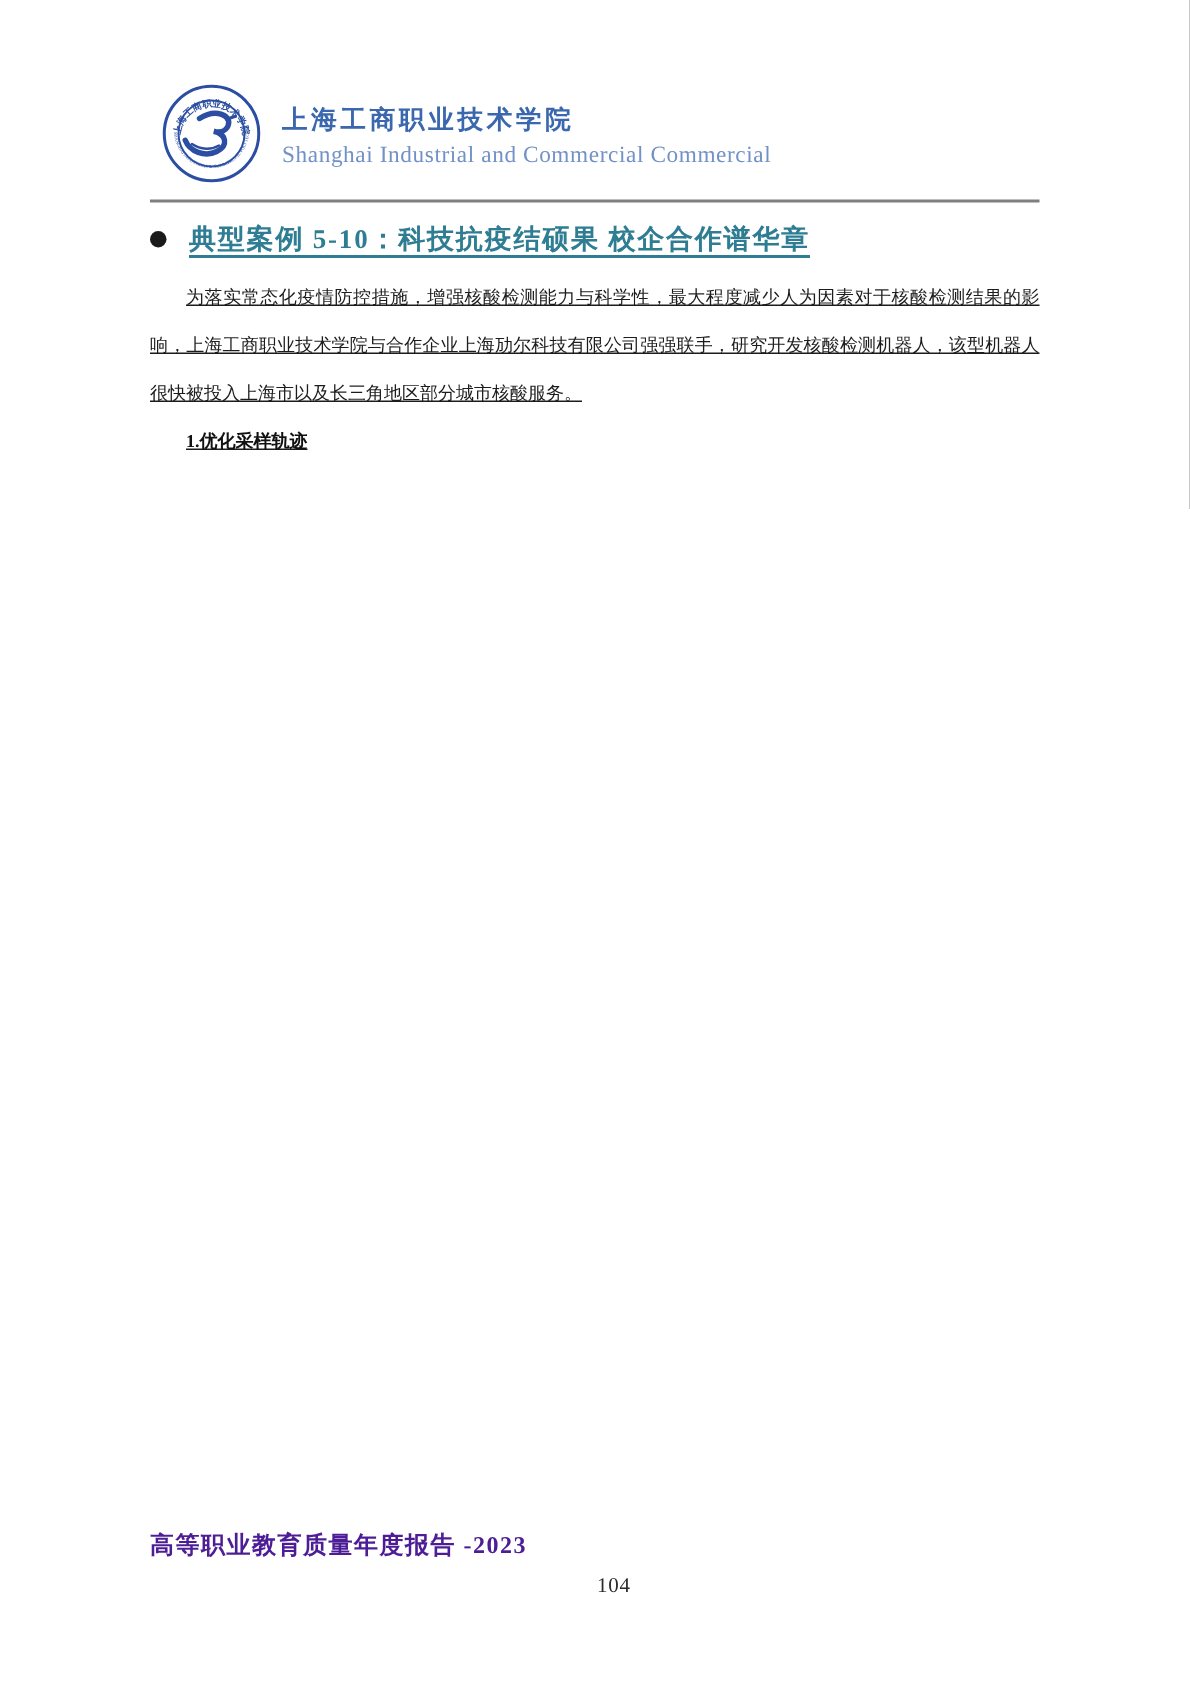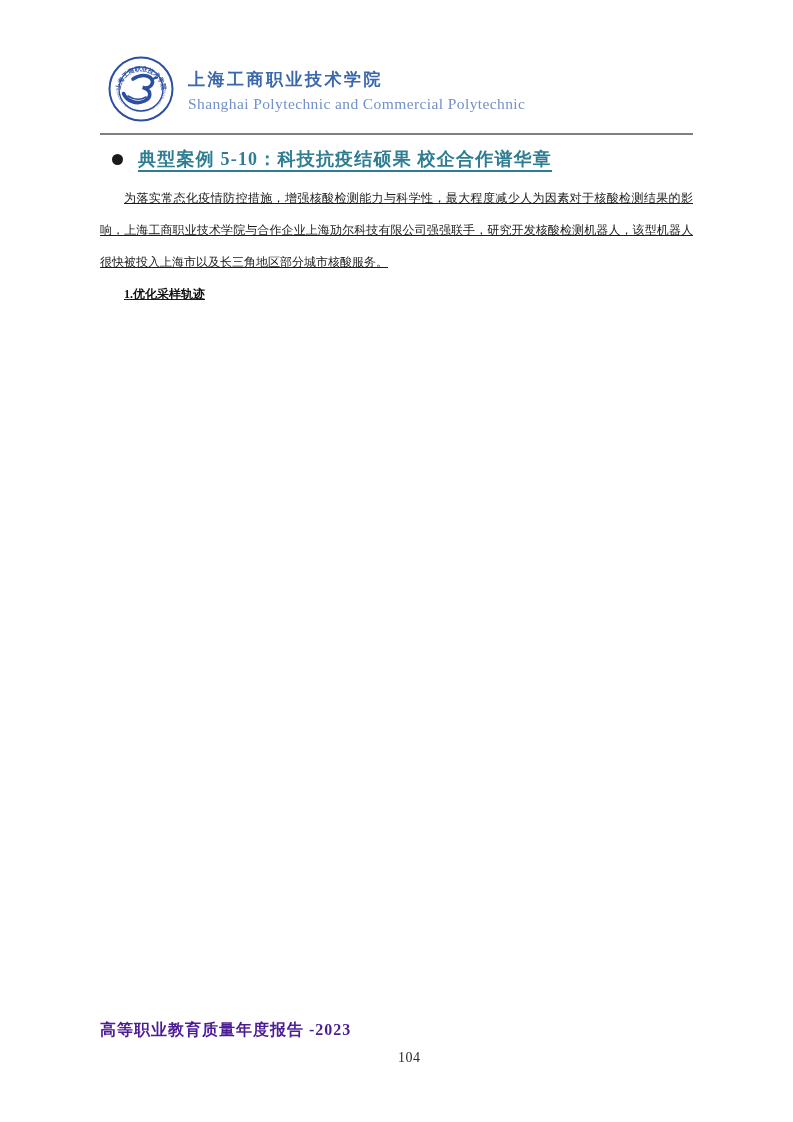--- a/index.html
+++ b/index.html
@@ -42,21 +42,21 @@
     left: 100px;
     width: 593px;
     height: 0;
     border-top: 2.5px solid #7f7f7f;
   }
 
   
   .title-row {
     position: absolute;
     top: 147px;
-    left: 112px;
+    left: 100px;
     display: flex;
     align-items: center;
   }
   .bullet-dot {
     width: 11px;
     height: 11px;
     border-radius: 50%;
     background: #1a1a1a;
     margin-right: 15px;
     flex: 0 0 auto;
@@ -130,21 +130,21 @@
         <textPath href="#arcBottom" startOffset="1">SHANGHAI INDUSTRIAL &amp; COMMERCIAL POLYTECHNIC</textPath>
       </text>
       <g>
         <path d="M25 23 C36 16 47 21 44 28 C42.5 31.5 38.5 32.5 34.5 31.5 C43 33.5 44.5 41 36.5 45 C28.5 49 18.5 45 15.5 37.5" fill="none" stroke="#2b4ea2" stroke-width="3.6" stroke-linecap="round"></path>
         <path d="M43 23.5 L49 21.5" stroke="#2b4ea2" stroke-width="2.2" stroke-linecap="round"></path>
         <path d="M20 40 C26 44 33 44 38 41" fill="none" stroke="#2b4ea2" stroke-width="1.6" stroke-linecap="round"></path>
       </g>
     </svg>
     <div class="school-names">
       <div class="school-zh">上海工商职业技术学院</div>
-      <div class="school-en">Shanghai Polytechnic and Commercial Polytechnic</div>
+      <div class="school-en">Shanghai Industrial and Commercial Commercial</div>
     </div>
   </div>
 
   <div class="header-rule"></div>
 
   <div class="title-row">
     <span class="bullet-dot"></span>
     <span class="case-title">典型案例 5-10：科技抗疫结硕果 校企合作谱华章</span>
   </div>
 

